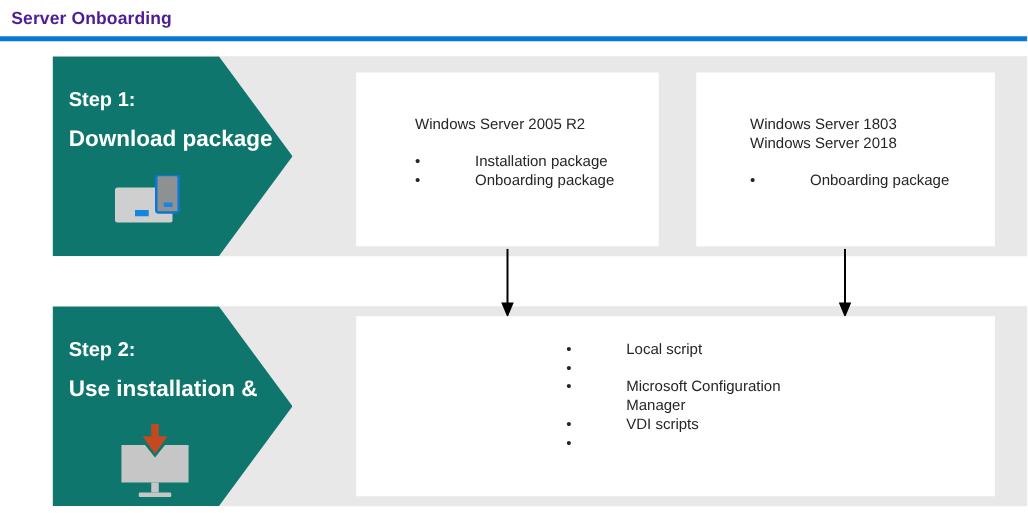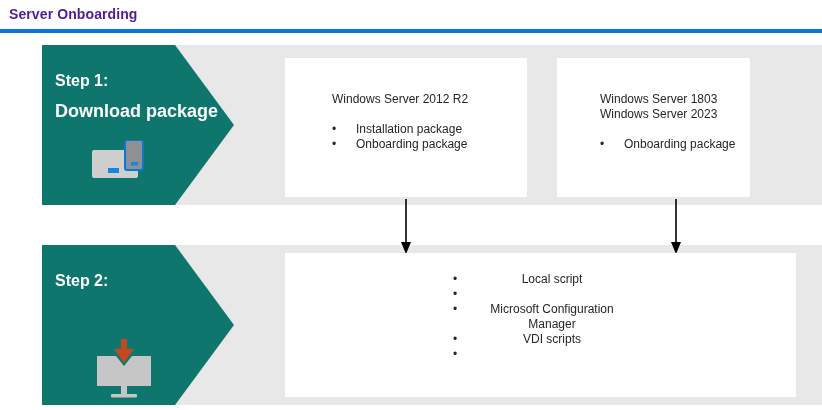--- a/index.html
+++ b/index.html
@@ -21,28 +21,28 @@
     clip-path:polygon(0 0,69.3% 0,100% 50%,69.3% 100%,0 100%);
     color:#ffffff;
   }
   .chevron.c1{top:45px;} .chevron.c2{top:245px;}
   .step-title{position:absolute;left:13px;top:27px;font-size:16px;font-weight:700;}
   .step-line{position:absolute;left:13px;font-size:18px;font-weight:600;line-height:23px;white-space:nowrap;}
   .step-line.l0{top:55px;} .step-line.l1{top:78px;}
 
   .wbox{position:absolute;background:#ffffff;color:#262626;font-size:12px;line-height:15px;}
   .box-a{left:285px;top:58px;width:242px;height:139px;padding:34px 0 0 47px;box-sizing:border-box;}
-  .box-b{left:557px;top:58px;width:193px;height:139px;padding:34px 0 0 43px;box-sizing:border-box;}
+  .box-b{left:557px;top:58px;width:239px;height:139px;padding:34px 0 0 43px;box-sizing:border-box;}
   .box-c{left:285px;top:253px;width:511px;height:144px;padding:19px 0 0 168px;box-sizing:border-box;}
 
   .titles{margin-bottom:15px;}
   .brow{display:flex;}
   .dot{width:24px;flex:0 0 24px;font-size:12px;color:#262626;}
-  .btxt{display:block;}
-  .box-c .btxt{width:150px;text-align:center;}
+  .btxt{display:block;margin-left:24px;}
+  .box-c .btxt{width:150px;}
 
   .flow-arrow{position:absolute;top:199px;width:16px;height:55px;}
   .flow-arrow.a1{left:398px;} .flow-arrow.a2{left:668px;}
 
   .icon-devices{position:absolute;left:50px;top:95px;width:52px;height:39px;}
   .icon-install{position:absolute;left:55px;top:94px;width:54px;height:59px;}
 </style>
 </head>
 <body>
 
@@ -60,47 +60,48 @@
     <svg class="icon-devices" viewBox="0 0 52 39">
       <rect x="0" y="10" width="46" height="28" rx="2" fill="#cfcfcf"></rect>
       <rect x="16" y="28" width="11" height="5" fill="#1585e2"></rect>
       <rect x="33" y="0" width="18" height="30" rx="2" fill="#8e9191" stroke="#0878d4" stroke-width="2"></rect>
       <rect x="39" y="22" width="7" height="3.5" fill="#1585e2"></rect>
     </svg>
   </div>
 
   <div class="chevron c2">
     <div class="step-title">Step 2:</div>
+    <div class="step-line l0">Use installation &amp;</div>
     <svg class="icon-install" viewBox="0 0 54 59">
       <path d="M0,17 H19 L27,27 L35,17 H54 V47 H0 Z" fill="#c6c6c6"></path>
       <rect x="24" y="47" width="6" height="8" fill="#c6c6c6"></rect>
       <rect x="14" y="55" width="26" height="3.5" rx="1" fill="#c6c6c6"></rect>
       <rect x="24" y="0" width="6" height="12" fill="#c4491f"></rect>
       <polygon points="17,10 37,10 27,24" fill="#c4491f"></polygon>
     </svg>
   </div>
 
   <div class="wbox box-a">
     <div class="titles">
-      <div>Windows Server 2012 R2</div>
+      <div>Windows Server 2005 R2</div>
     </div>
     <div class="brow">
       <span class="dot">•</span>
       <span class="btxt">Installation package</span>
     </div>
     <div class="brow">
       <span class="dot">•</span>
       <span class="btxt">Onboarding package</span>
     </div>
   </div>
 
   <div class="wbox box-b">
     <div class="titles">
       <div>Windows Server 1803</div>
-      <div>Windows Server 2023</div>
+      <div>Windows Server 2018</div>
     </div>
     <div class="brow">
       <span class="dot">•</span>
       <span class="btxt">Onboarding package</span>
     </div>
   </div>
 
   <svg class="flow-arrow a1" viewBox="0 0 16 55">
     <line x1="8" y1="0" x2="8" y2="44" stroke="#000000" stroke-width="1.6"></line>
     <polygon points="3,43 13,43 8,55" fill="#000000"></polygon>

